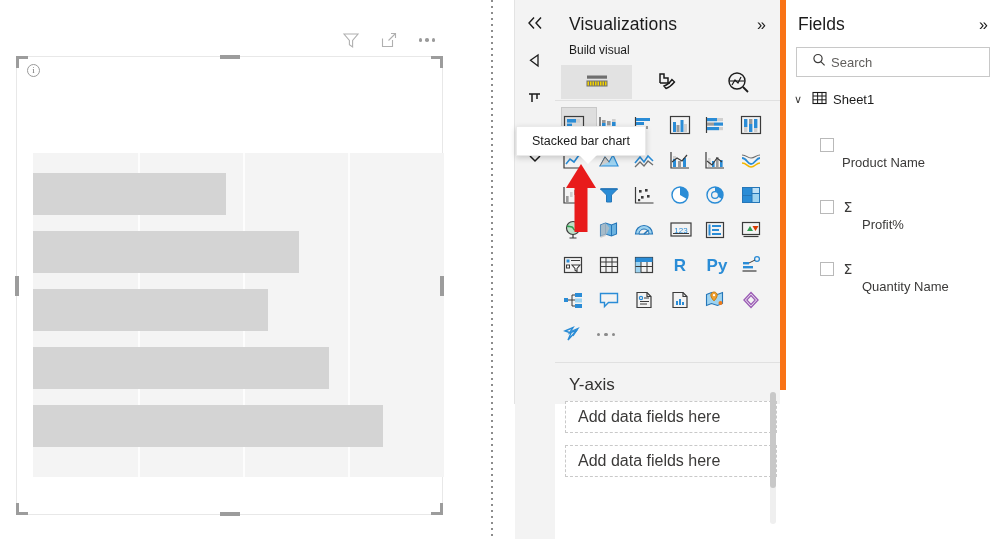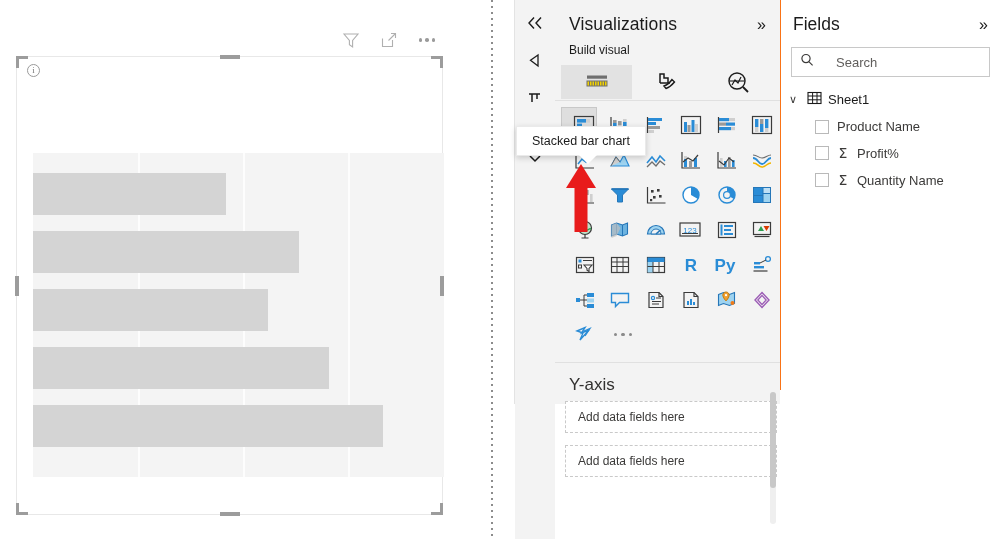--- a/index.html
+++ b/index.html
@@ -93,74 +93,74 @@
   }
   .viz-tool { flex: 1; display: flex; align-items: center; justify-content: center; height: 34px; cursor: pointer; }
   .viz-tool.active { background: #e2e2e2; }
 
   
   .icon-grid {
     display: grid; grid-template-columns: repeat(6, 1fr);
     gap: 0px 0px; padding: 6px 6px 4px 6px;
   }
   .ig-cell {
-    height: 35px; display: flex; align-items: center; justify-content: flex-end; cursor: pointer;
+    height: 35px; display: flex; align-items: center; justify-content: flex-start; cursor: pointer;
   }
   .ig-cell.selected { background: #dedede; border: 1px solid #c8c8c8; }
   .ig-cell svg { display: block; }
   .ig-dots { display: flex; gap: 4px; }
   .ig-dots i { width: 3.5px; height: 3.5px; border-radius: 50%; background: #8a8a8a; display: block; }
 
   .grid-sep { height: 1px; background: #e0e0e0; margin: 6px 0 0 0; }
 
   
   .wells { padding: 12px 14px 0 10px; position: relative; }
   .well-label { font-size: 17px; color: #323130; margin: 0 0 6px 4px; }
   .well-box {
     background: #fff; border: 1px dashed #c9c9c9;
     height: 32px; display: flex; align-items: center; padding: 0 12px;
-    font-size: 12px; color: #3b3a39; margin-bottom: 12px;
+    font-size: 16px; color: #3b3a39; margin-bottom: 12px;
     width: 212px; cursor: pointer;
   }
   .viz-scroll {
     position: absolute; right: 4px; top: 392px; width: 6px; height: 132px;
     background: #efefef; border-radius: 3px;
   }
   .viz-scroll i { display: block; width: 6px; height: 96px; background: #c8c8c8; border-radius: 3px; }
 
   
   .fields-pane {
     position: absolute; left: 780px; top: 0; width: 220px; height: 390px;
-    background: #fff; border-left: 1px solid #f97316;
+    background: #fff; border-left: 6px solid #f97316;
   }
   .fields-head { display: flex; align-items: center; justify-content: space-between; padding: 14px 12px 0 12px; }
   .fields-title { font-size: 17.5px; color: #1b1b1b; }
   .search-wrap { padding: 12px 10px 0 10px; }
   .search-box {
-    display: flex; align-items: center; gap: 22px;
-    border: 1px solid #c8c8c8; height: 30px; padding: 0 8px; background: #fff;
+    display: flex; align-items: center; gap: 5px;
+    border: 1px solid #c8c8c8; height: 30px; padding: 0 15px; background: #fff;
   }
   .search-box input {
     border: none; outline: none; font-size: 13px; color: #3b3a39;
     font-family: "Liberation Sans", sans-serif; width: 100%; background: transparent;
   }
   .search-box input::placeholder { color: #605e5c; }
 
   .tree { padding: 14px 10px 0 8px; }
   .tree-table { display: flex; align-items: center; gap: 6px; font-size: 13px; color: #1b1b1b; }
   .tree-caret { font-size: 11px; color: #3b3a39; width: 12px; cursor: pointer; }
   .field-row {
     display: flex; align-items: center; gap: 8px;
     padding-left: 26px; margin-top: 11px; font-size: 13px; color: #3b3a39;
   }
   .fld-check {
     width: 14px; height: 14px; border: 1px solid #b9b9b9; background: #fff; flex: 0 0 auto; cursor: pointer;
   }
   .sigma { font-size: 14px; color: #3b3a39; width: 12px; text-align: center; font-family: "DejaVu Sans", sans-serif; }
-  .fld-name { white-space: nowrap; }
+  .fld-name { white-space: nowrap; margin-top: 36px; }
 
   
   .tooltip {
     position: absolute; left: 516px; top: 95px; width: 130px; height: 30px;
     background: #fff; border: 1px solid #eaeaea;
     box-shadow: 0 2px 6px rgba(0,0,0,.18);
     display: flex; align-items: center; justify-content: center;
     font-size: 12.5px; color: #1b1b1b; z-index: 40; margin-top: 31px;
   }
   .tooltip::after {

